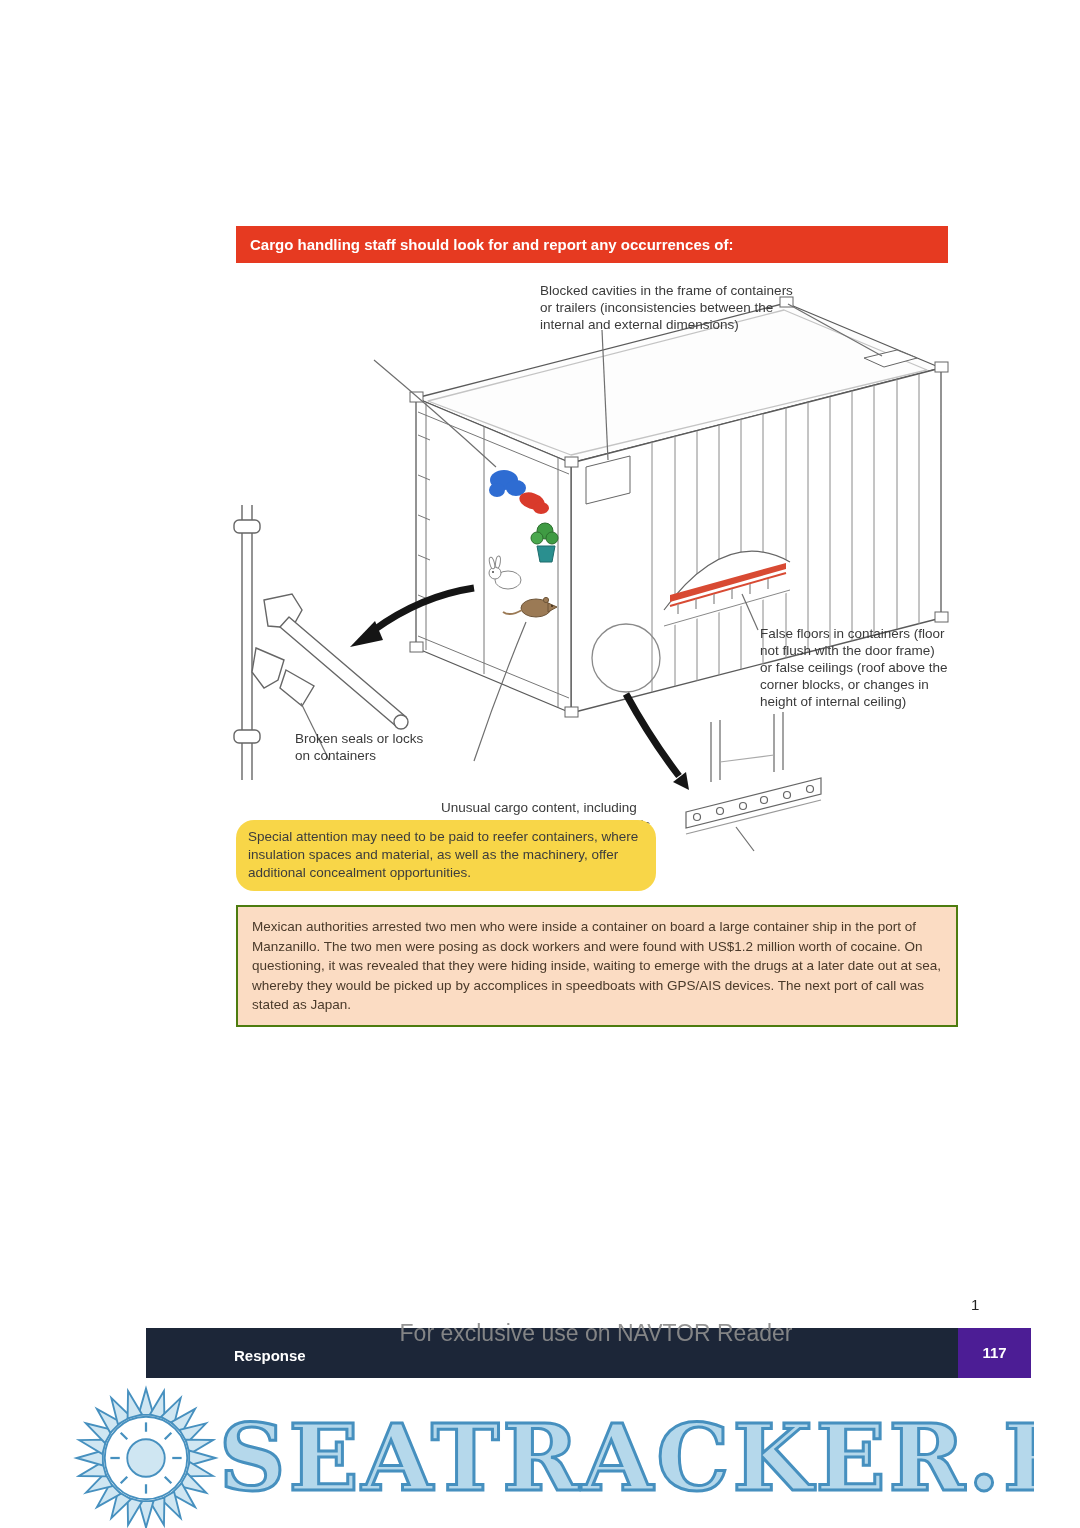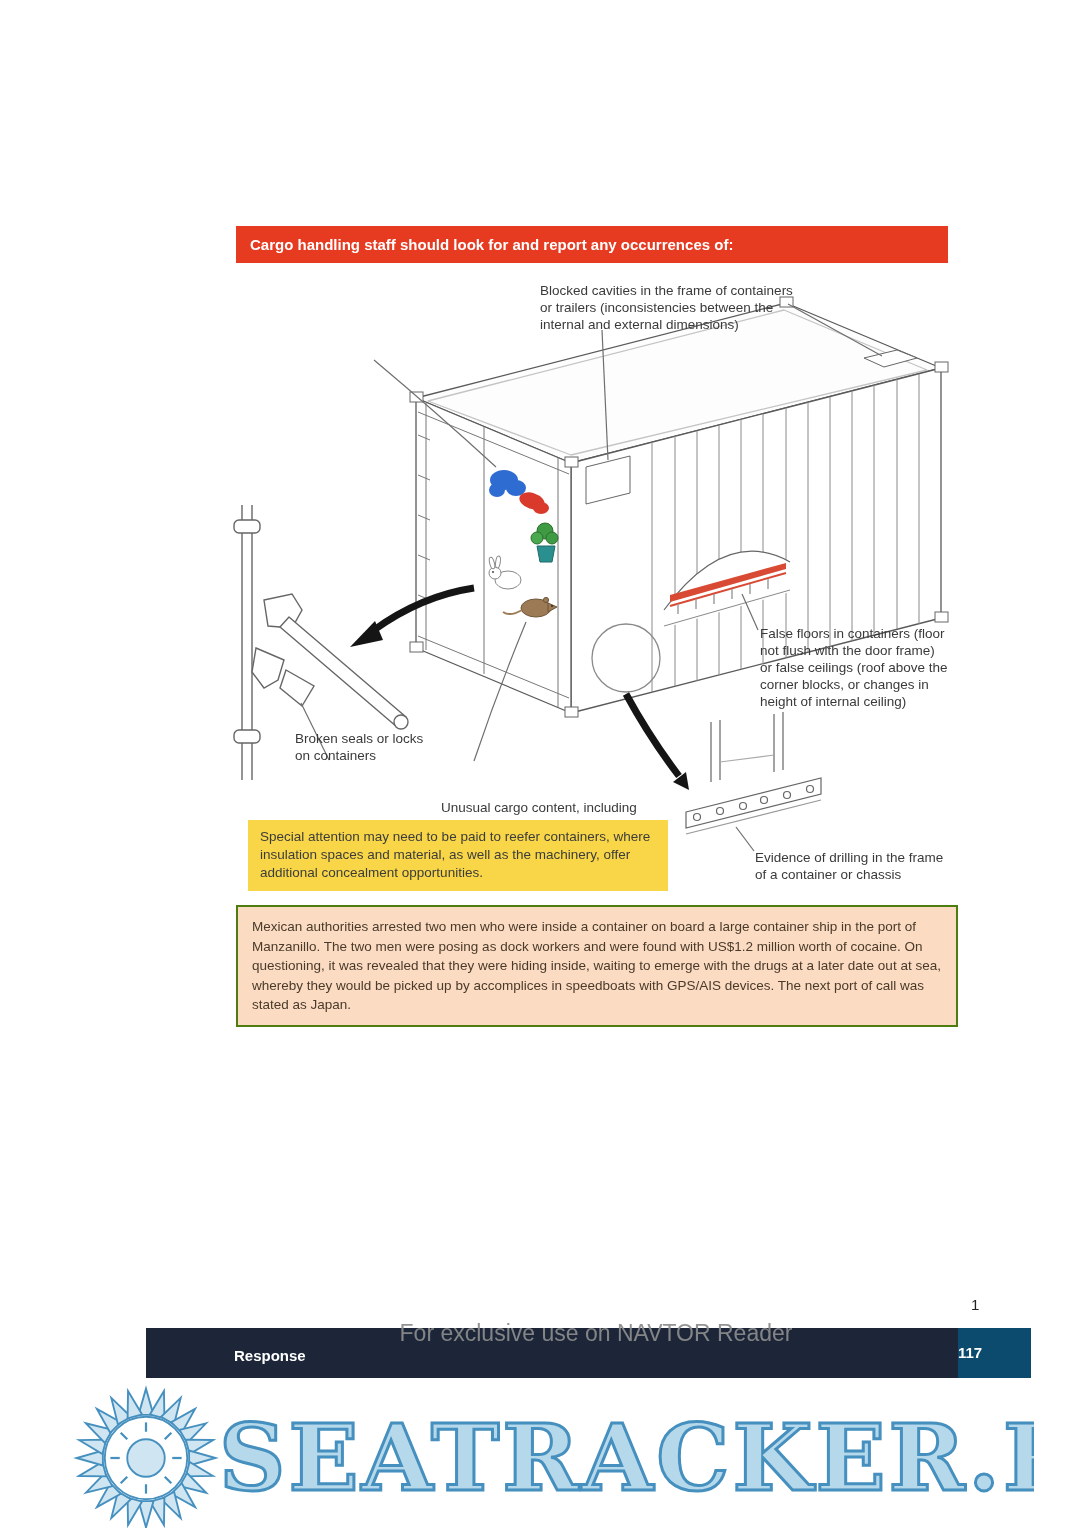--- a/index.html
+++ b/index.html
@@ -19,23 +19,23 @@
   .co-fresh-paint      { left:190px; top:293px; width:300px; }
   .co-blocked-cavities { left:494px; top:283px; width:270px; }
   .co-false-floors     { left:714px; top:626px; width:210px; }
   .co-broken-seals     { left:249px; top:731px; width:160px; }
   .co-unusual-cargo    { left:395px; top:764px; width:230px;margin-top:36px; }
   .co-drilling         { left:709px; top:850px; width:220px; }
 
   .diagram-svg { position:absolute; left:150px; top:270px; z-index:1; }
 
   .note-box {
-    position:absolute; left:202px; top:820px; width:420px;
+    position:absolute; left:190px; top:820px; width:420px;
     background:#f8d648; color:#3c3c3c; font-size:13.5px; line-height:1.35;
-    padding:8px 12px; white-space:pre-line; z-index:4;
+    padding:8px 12px; white-space:pre-line; z-index:4;border-radius:18px;
   }
 
   .case-box {
     position:absolute; left:190px; top:905px; width:722px;
     background:#fbdcc3; border:2px solid #4d7c0f; color:#4a3категория;
     color:#4a3categorie;
     color:#4a3a2a; font-size:13.5px; line-height:1.45; padding:10px 14px; z-index:4;
   }
 
   .corner-page { position:absolute; left:925px; top:1296px; font-size:15px; color:#222222; }
@@ -43,22 +43,22 @@
   .footer-bar {
     position:absolute; left:100px; top:1328px; width:885px; height:50px;
     background:#1c2638; z-index:2;
   }
   .footer-section {
     position:absolute; left:88px; top:0; height:50px; line-height:56px;
     color:#ffffff; font-size:15px; font-weight:bold;
   }
   .footer-tab {
     position:absolute; right:0; top:0; width:73px; height:50px;
-    background:#0c4a6e; color:#ffffff; font-size:15px; font-weight:bold;
-    text-align:left; line-height:50px;
+    background:#4c1d95; color:#ffffff; font-size:15px; font-weight:bold;
+    text-align:center; line-height:50px;
   }
   .overlay-watermark {
     position:absolute; left:340px; top:1320px; width:420px; text-align:center;
     font-size:23px; color:#8c8c8c; opacity:0.92; z-index:5;
   }
 
   .site-watermark { position:absolute; left:25px; top:1383px; width:1040px; height:150px; z-index:6; }
   .sun-logo { position:absolute; left:0; top:0; }
   .logo-text {
     position:absolute; left:148px; top:0; height:150px; line-height:150px;
@@ -227,22 +227,20 @@
 corner blocks, or changes in
 height of internal ceiling)</div>
   <div class="callout co-blocked-cavities">Blocked cavities in the frame of containers
 or trailers (inconsistencies between the
 internal and external dimensions)</div>
   <div class="callout co-broken-seals">Broken seals or locks
 on containers</div>
   <div class="callout co-unusual-cargo">Unusual cargo content, including
 for example, wildlife items (animals
 and plants)</div>
-  <div class="callout co-drilling">Evidence of drilling in the frame
-of a container or chassis</div>
 
   <div class="note-box">Special attention may need to be paid to reefer containers, where
 insulation spaces and material, as well as the machinery, offer
 additional concealment opportunities.</div>
 
   <div class="case-box">Mexican authorities arrested two men who were inside a container on board a large container ship in the port of Manzanillo. The two men were posing as dock workers and were found with US$1.2 million worth of cocaine. On questioning, it was revealed that they were hiding inside, waiting to emerge with the drugs at a later date out at sea, whereby they would be picked up by accomplices in speedboats with GPS/AIS devices. The next port of call was stated as Japan.</div>
 
   <div class="corner-page">1</div>
 
   <div class="footer-bar">

